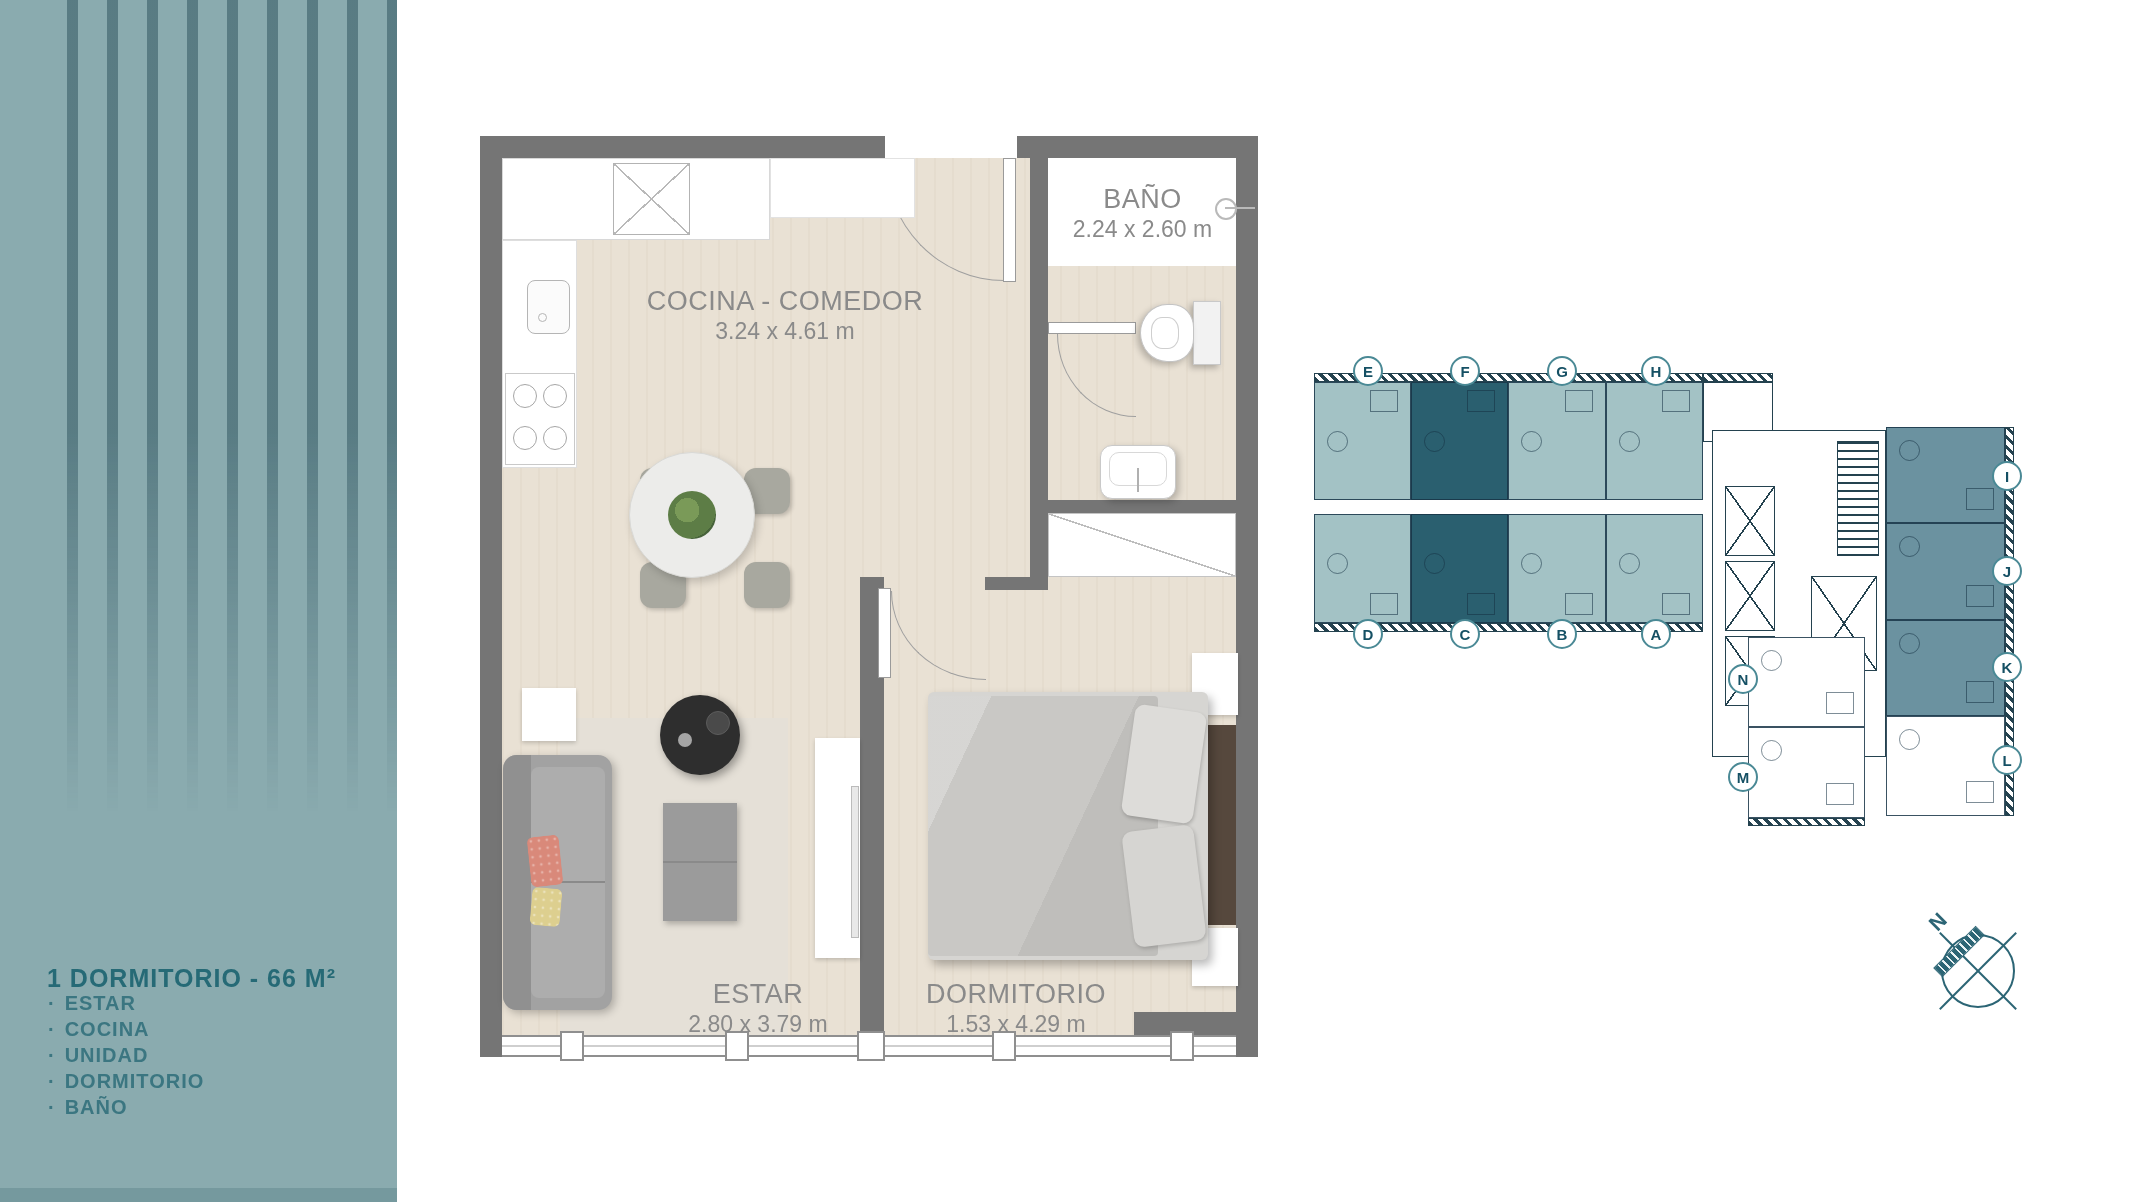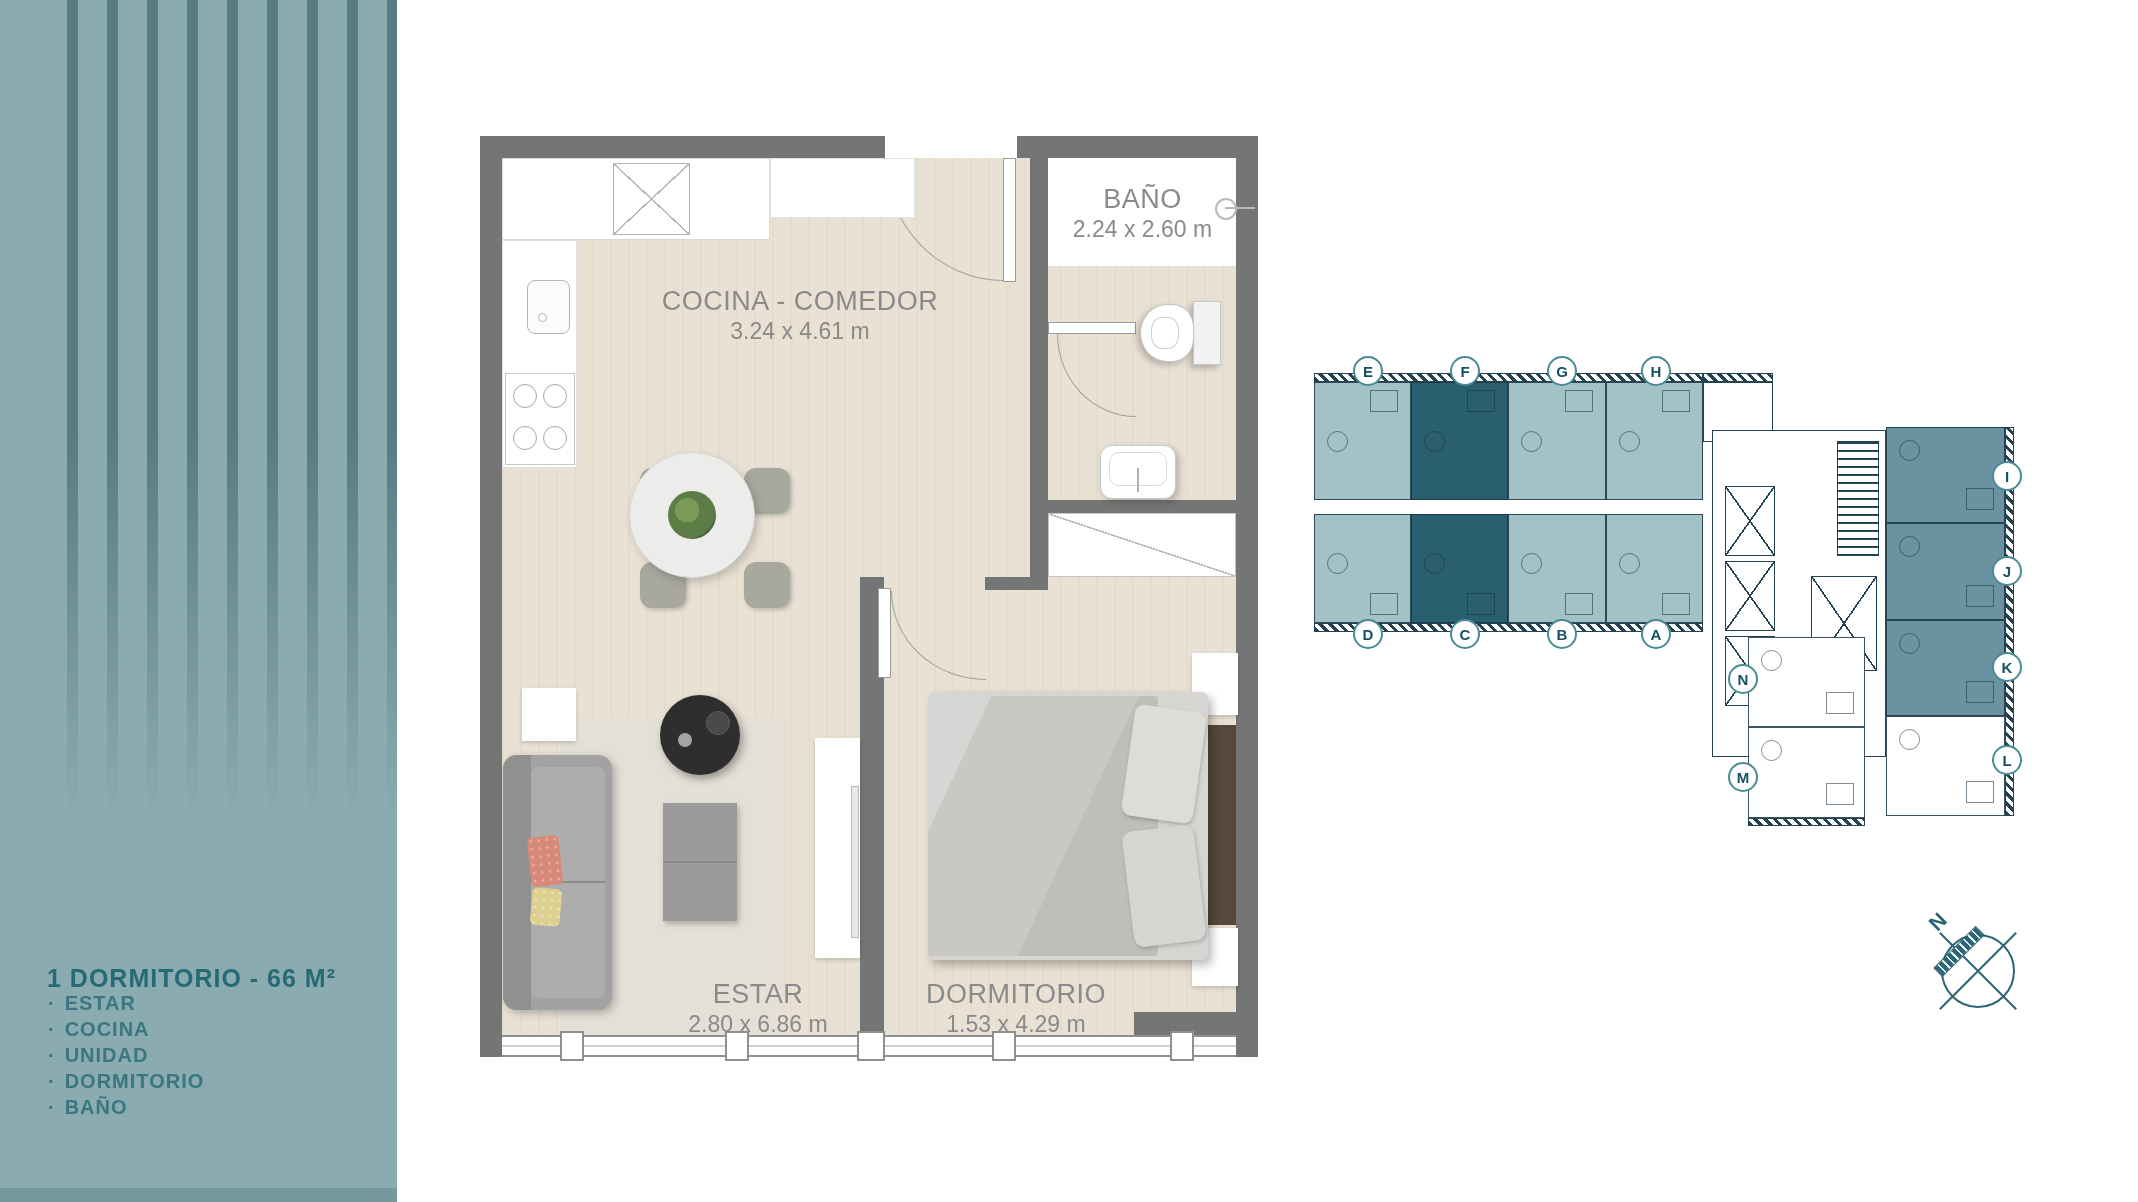--- a/index.html
+++ b/index.html
@@ -185,31 +185,31 @@
     <div class="abs arc" style="left:577px;top:198px;width:78px;height:82px;"></div>
     <div class="abs" style="left:713px;top:165px;width:28px;height:64px;background:#f2f2f2;border:1px solid #c9c9c9;box-sizing:border-box;box-shadow:-3px 3px 6px rgba(0,0,0,0.25);"></div>
     <div class="abs" style="left:660px;top:168px;width:54px;height:58px;background:#fff;border:1px solid #c4c4c4;border-radius:50% 40% 40% 50%;box-sizing:border-box;box-shadow:-3px 3px 6px rgba(0,0,0,0.22);">
       <div class="abs" style="left:10px;top:12px;width:28px;height:32px;border:1.4px solid #cfcfcf;border-radius:40%;box-sizing:border-box;"></div>
     </div>
     <div class="abs" style="left:620px;top:309px;width:76px;height:54px;background:#fff;border:1px solid #c9c9c9;border-radius:12px;box-sizing:border-box;box-shadow:3px 3px 7px rgba(0,0,0,0.22);">
       <div class="abs" style="left:8px;top:6px;width:58px;height:34px;border:1.4px solid #d8d8d8;border-radius:10px;box-sizing:border-box;"></div>
       <div class="abs" style="left:36px;top:22px;width:2px;height:24px;background:#b0b0b0;"></div>
     </div>
 
-    <div class="abs roomlabel" style="left:170px;top:150px;width:300px;">
+    <div class="abs roomlabel" style="left:155px;top:150px;width:300px;">
       <div class="rname">COCINA - COMEDOR</div>
       <div class="rdims">3.24 x 4.61 m</div>
     </div>
     <div class="abs roomlabel" style="left:570px;top:48px;width:185px;">
       <div class="rname">BAÑO</div>
       <div class="rdims">2.24 x 2.60 m</div>
     </div>
     <div class="abs roomlabel" style="left:178px;top:843px;width:200px;">
       <div class="rname">ESTAR</div>
-      <div class="rdims">2.80 x 6.86 m</div>
+      <div class="rdims">2.80 x 3.79 m</div>
     </div>
     <div class="abs roomlabel" style="left:426px;top:843px;width:220px;">
       <div class="rname">DORMITORIO</div>
       <div class="rdims">1.53 x 4.29 m</div>
     </div>
   </div>
 
   <div id="keyplan" class="abs">
 
     <div class="abs hatch" style="left:14px;top:28px;width:389px;height:9px;"></div>

